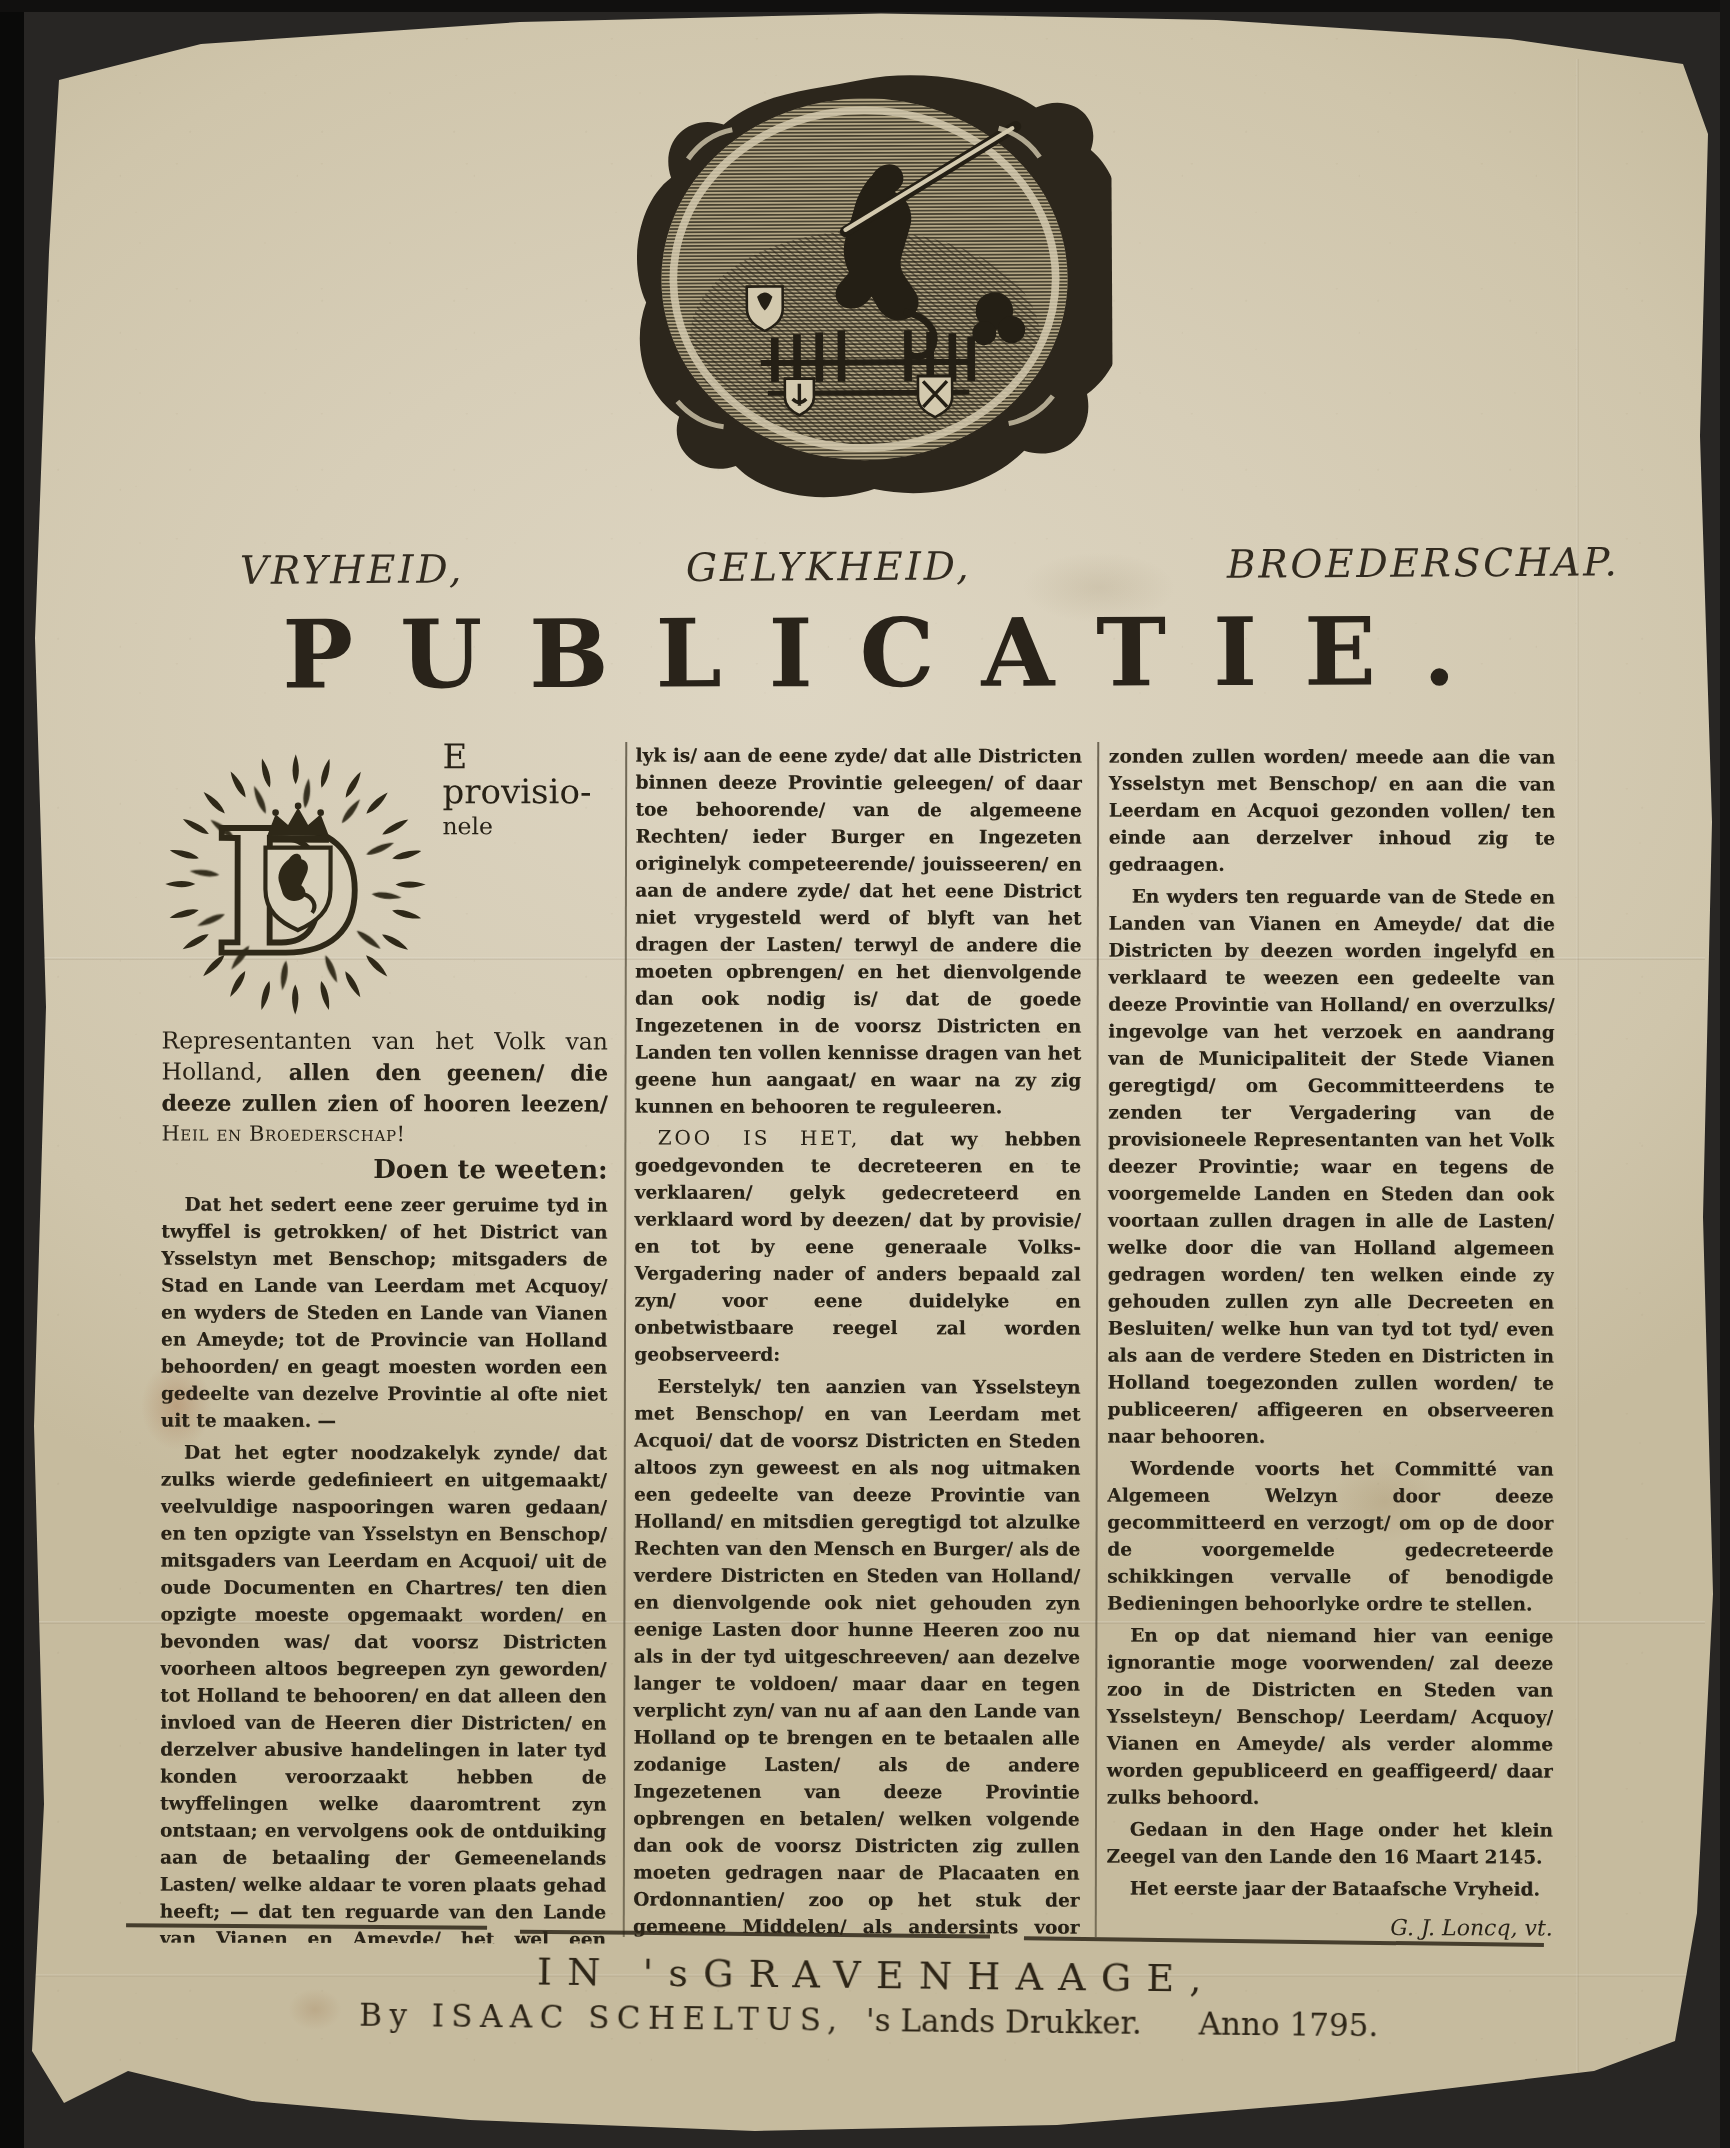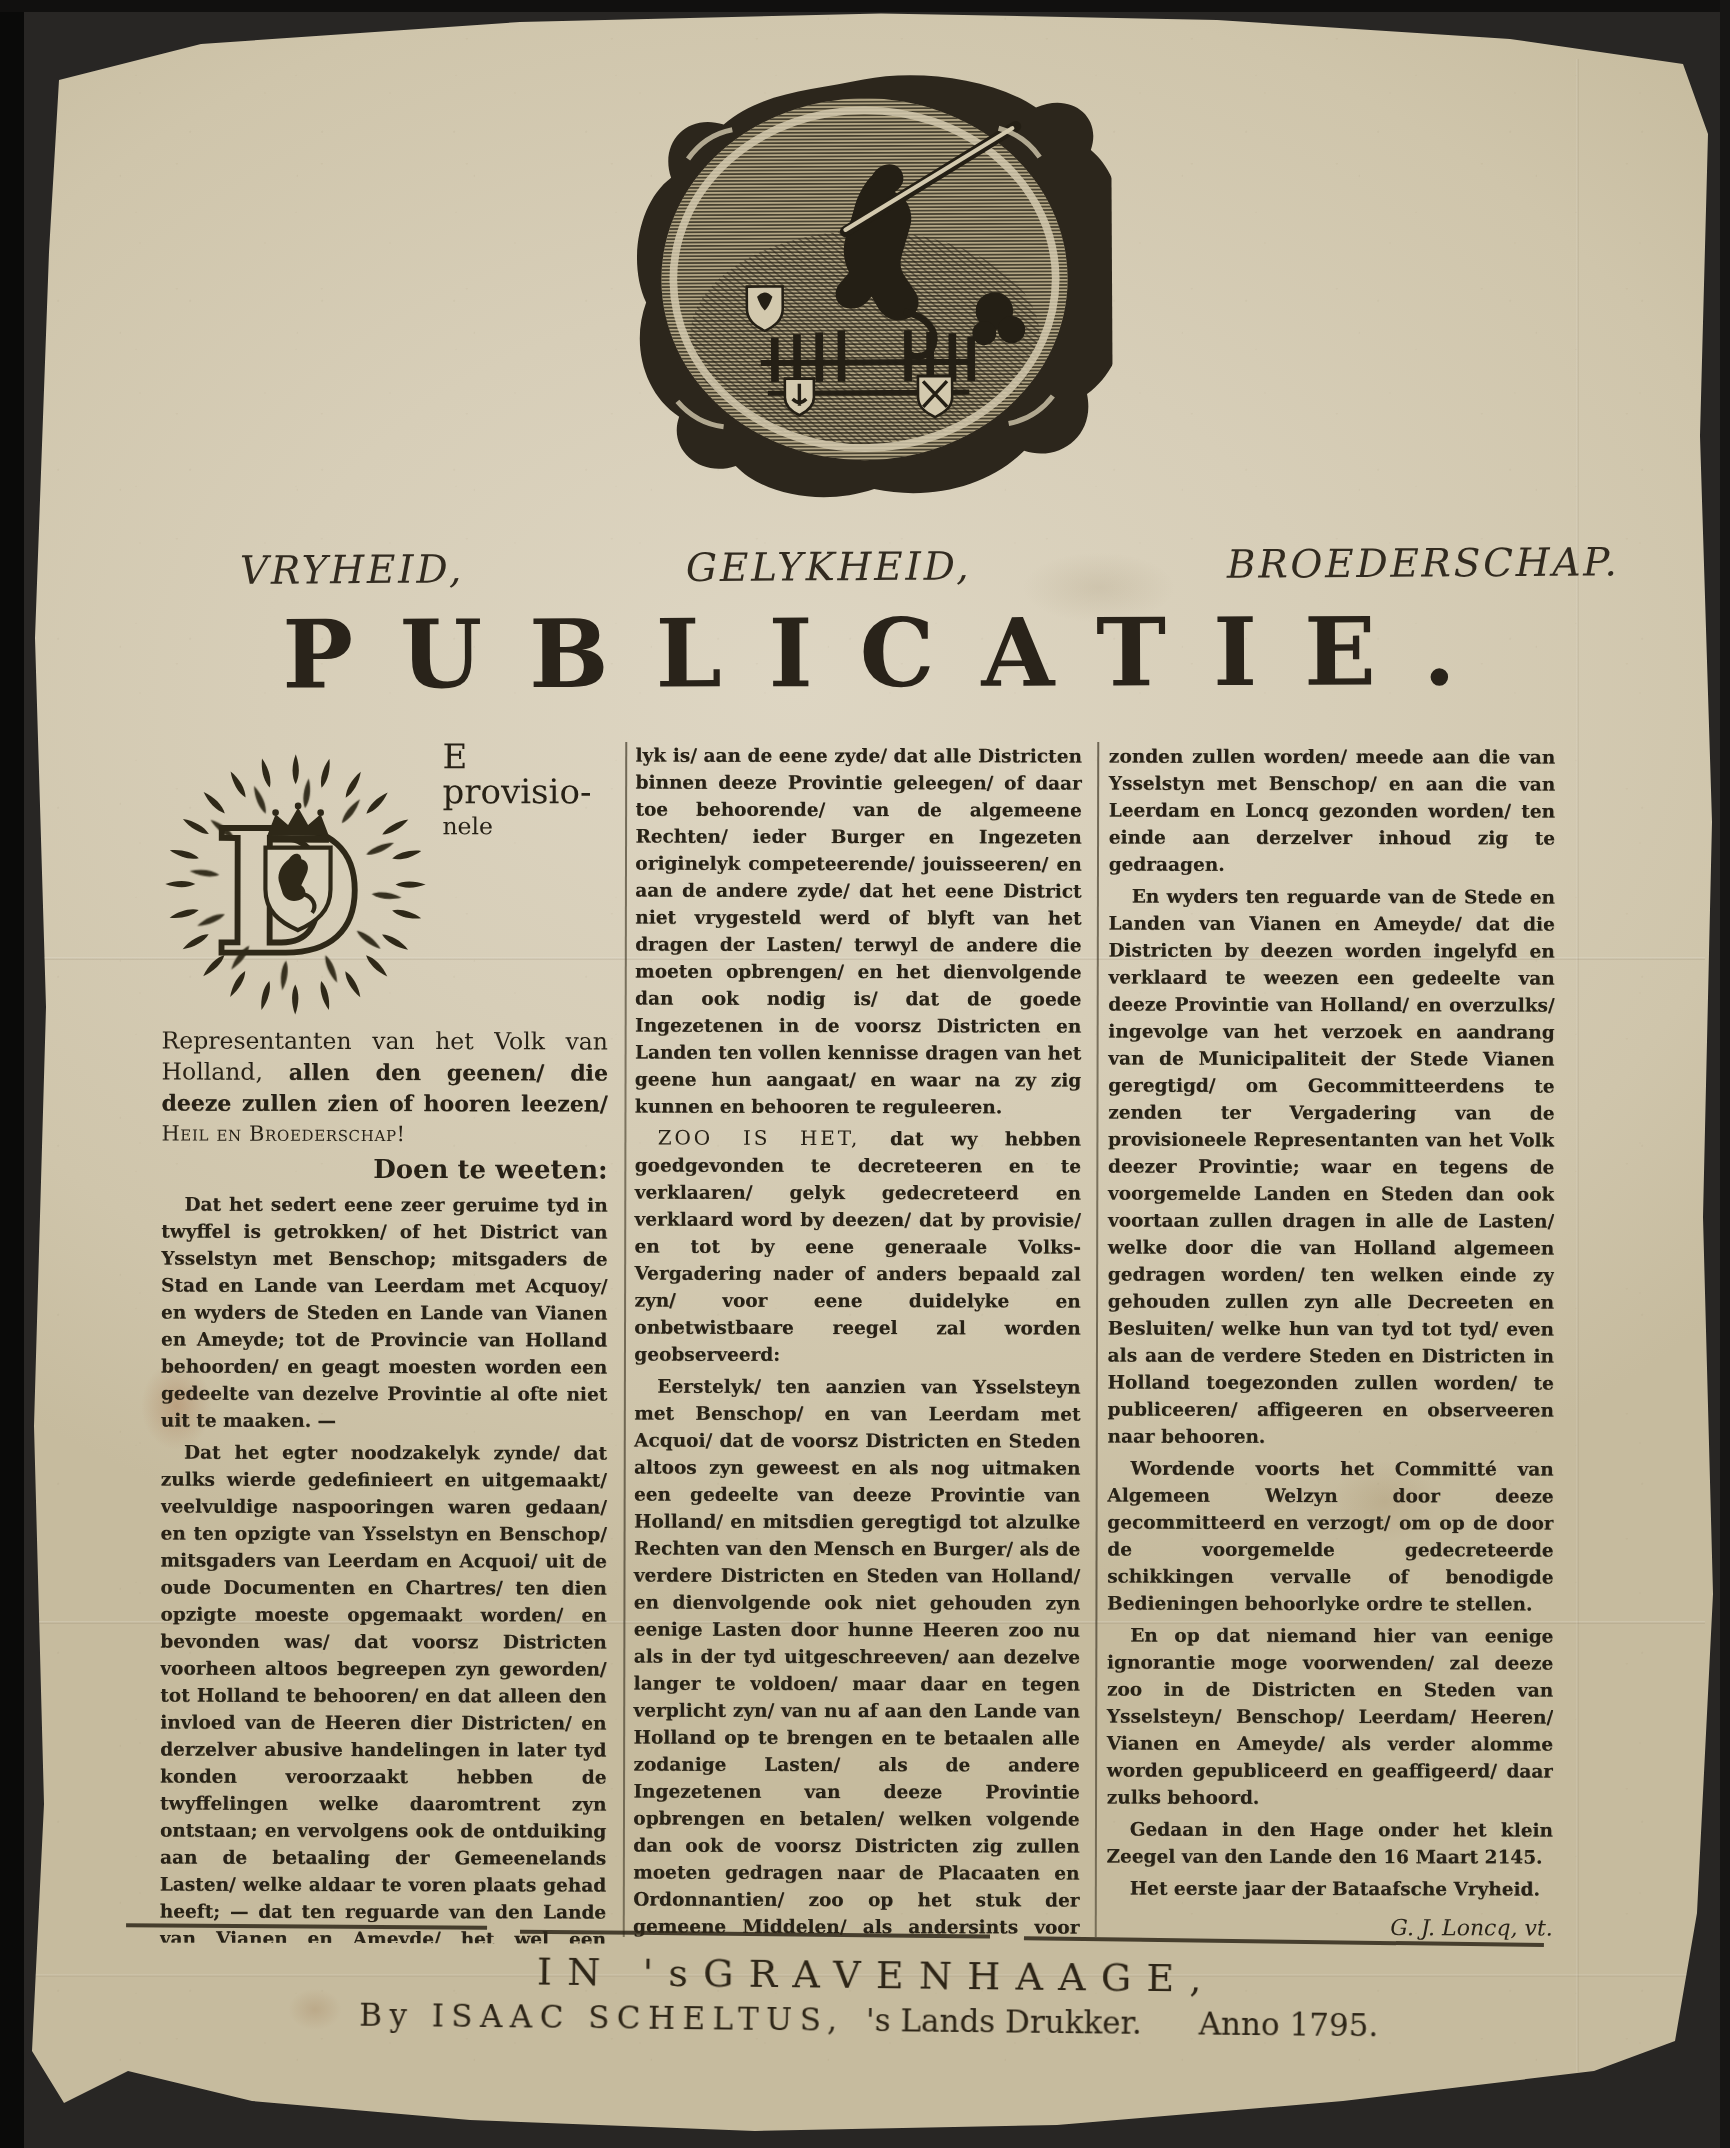--- a/index.html
+++ b/index.html
@@ -213,24 +213,24 @@
             <p class="p-center" data-interactable="false"><span class="s-frak-big" data-interactable="false">Doen te weeten:</span></p>
             <p class="p-ind" data-interactable="false"><span class="s-frak" data-interactable="false">Dat het sedert eene zeer geruime tyd in twyffel is getrokken/ of het District van Ysselstyn met Benschop; mitsgaders de Stad en Lande van Leerdam met Acquoy/ en wyders de Steden en Lande van Vianen en Ameyde; tot de Provincie van Holland behoorden/ en geagt moesten worden een gedeelte van dezelve Provintie al ofte niet uit te maaken. —</span></p>
             <p class="p-ind" data-interactable="false"><span class="s-frak" data-interactable="false">Dat het egter noodzakelyk zynde/ dat zulks wierde gedefinieert en uitgemaakt/ veelvuldige naspooringen waren gedaan/ en ten opzigte van Ysselstyn en Benschop/ mitsgaders van Leerdam en Acquoi/ uit de oude Documenten en Chartres/ ten dien opzigte moeste opgemaakt worden/ en bevonden was/ dat voorsz Districten voorheen altoos begreepen zyn geworden/ tot Holland te behooren/ en dat alleen den invloed van de Heeren dier Districten/ en derzelver abusive handelingen in later tyd konden veroorzaakt hebben de twyffelingen welke daaromtrent zyn ontstaan; en vervolgens ook de ontduiking aan de betaaling der Gemeenelands Lasten/ welke aldaar te voren plaats gehad heeft; — dat ten reguarde van den Lande van Vianen en Ameyde/ het wel een waarheid is/ dat dezelve in deeze Eeuw eerst ten behoeve van den Lande zyn geacquireerd/ en als een Domein voor Holland zyn aangekogt/ maar dat de gevolgtrekking/ dat namentlyk het zelve voor een aparte Souverainiteit/ gesepareerd van Holland/ moet gehouden worden/ ten eenemaale erroneus zoude zyn/ en geheel tegenstrydig met de erkende Souverainiteit van het Volk/ en de Rechten van den Mensch en van den Burger.</span></p>
           </div>
         <div class="col" data-interactable="false">
             <p data-interactable="false"><span class="s-frak" data-interactable="false">lyk is/ aan de eene zyde/ dat alle Districten binnen deeze Provintie geleegen/ of daar toe behoorende/ van de algemeene Rechten/ ieder Burger en Ingezeten originelyk competeerende/ jouisseeren/ en aan de andere zyde/ dat het eene District niet vrygesteld werd of blyft van het dragen der Lasten/ terwyl de andere die moeten opbrengen/ en het dienvolgende dan ook nodig is/ dat de goede Ingezetenen in de voorsz Districten en Landen ten vollen kennisse dragen van het geene hun aangaat/ en waar na zy zig kunnen en behooren te reguleeren.</span></p>
             <p class="p-ind" data-interactable="false"><span class="s-romsp" data-interactable="false">ZOO IS HET, </span><span class="s-frak" data-interactable="false">dat wy hebben goedgevonden te decreteeren en te verklaaren/ gelyk gedecreteerd en verklaard word by deezen/ dat by provisie/ en tot by eene generaale Volks-Vergadering nader of anders bepaald zal zyn/ voor eene duidelyke en onbetwistbaare reegel zal worden geobserveerd:</span></p>
             <p class="p-ind" data-interactable="false"><span class="s-frak" data-interactable="false">Eerstelyk/ ten aanzien van Ysselsteyn met Benschop/ en van Leerdam met Acquoi/ dat de voorsz Districten en Steden altoos zyn geweest en als nog uitmaken een gedeelte van deeze Provintie van Holland/ en mitsdien geregtigd tot alzulke Rechten van den Mensch en Burger/ als de verdere Districten en Steden van Holland/ en dienvolgende ook niet gehouden zyn eenige Lasten door hunne Heeren zoo nu als in der tyd uitgeschreeven/ aan dezelve langer te voldoen/ maar daar en tegen verplicht zyn/ van nu af aan den Lande van Holland op te brengen en te betaalen alle zodanige Lasten/ als de andere Ingezetenen van deeze Provintie opbrengen en betalen/ welken volgende dan ook de voorsz Districten zig zullen moeten gedragen naar de Placaaten en Ordonnantien/ zoo op het stuk der gemeene Middelen/ als andersints voor deeze Provincie gemaakt en geëmaneerd.</span></p>
           </div>
         <div class="col" data-interactable="false">
-            <p data-interactable="false"><span class="s-frak" data-interactable="false">zonden zullen worden/ meede aan die van Ysselstyn met Benschop/ en aan die van Leerdam en Loncq gezonden worden/ ten einde aan derzelver inhoud zig te gedraagen.</span></p>
+            <p data-interactable="false"><span class="s-frak" data-interactable="false">zonden zullen worden/ meede aan die van Ysselstyn met Benschop/ en aan die van Leerdam en Acquoi gezonden vollen/ ten einde aan derzelver inhoud zig te gedraagen.</span></p>
             <p class="p-ind" data-interactable="false"><span class="s-frak" data-interactable="false">En wyders ten reguarde van de Stede en Landen van Vianen en Ameyde/ dat die Districten by deezen worden ingelyfd en verklaard te weezen een gedeelte van deeze Provintie van Holland/ en overzulks/ ingevolge van het verzoek en aandrang van de Municipaliteit der Stede Vianen geregtigd/ om Gecommitteerdens te zenden ter Vergadering van de provisioneele Representanten van het Volk deezer Provintie; waar en tegens de voorgemelde Landen en Steden dan ook voortaan zullen dragen in alle de Lasten/ welke door die van Holland algemeen gedragen worden/ ten welken einde zy gehouden zullen zyn alle Decreeten en Besluiten/ welke hun van tyd tot tyd/ even als aan de verdere Steden en Districten in Holland toegezonden zullen worden/ te publiceeren/ affigeeren en observeeren naar behooren.</span></p>
             <p class="p-ind" data-interactable="false"><span class="s-frak" data-interactable="false">Wordende voorts het Committé van Algemeen Welzyn door deeze gecommitteerd en verzogt/ om op de door de voorgemelde gedecreteerde schikkingen vervalle of benodigde Bedieningen behoorlyke ordre te stellen.</span></p>
-            <p class="p-ind" data-interactable="false"><span class="s-frak" data-interactable="false">En op dat niemand hier van eenige ignorantie moge voorwenden/ zal deeze zoo in de Districten en Steden van Ysselsteyn/ Benschop/ Leerdam/ Heeren/ Vianen en Ameyde/ als verder alomme worden gepubliceerd en geaffigeerd/ daar zulks behoord.</span></p>
+            <p class="p-ind" data-interactable="false"><span class="s-frak" data-interactable="false">En op dat niemand hier van eenige ignorantie moge voorwenden/ zal deeze zoo in de Districten en Steden van Ysselsteyn/ Benschop/ Leerdam/ Acquoy/ Vianen en Ameyde/ als verder alomme worden gepubliceerd en geaffigeerd/ daar zulks behoord.</span></p>
             <p class="p-ind" data-interactable="false"><span class="s-frak" data-interactable="false">Gedaan in den Hage onder het klein Zeegel van den Lande den 16 Maart 2145.</span></p>
             <p class="p-ind" data-interactable="false"><span class="s-frak" data-interactable="false">Het eerste jaar der Bataafsche Vryheid.</span></p>
             <p class="sig-name" data-interactable="false"><span class="s-ital" data-interactable="false">G. J. Loncq, vt.</span></p>
           </div>
       </div>
 
       <div class="gutter-rule gr-a" data-interactable="false"></div>
       <div class="gutter-rule gr-b" data-interactable="false"></div>
 
       <div class="bottom-rule" data-interactable="false">

